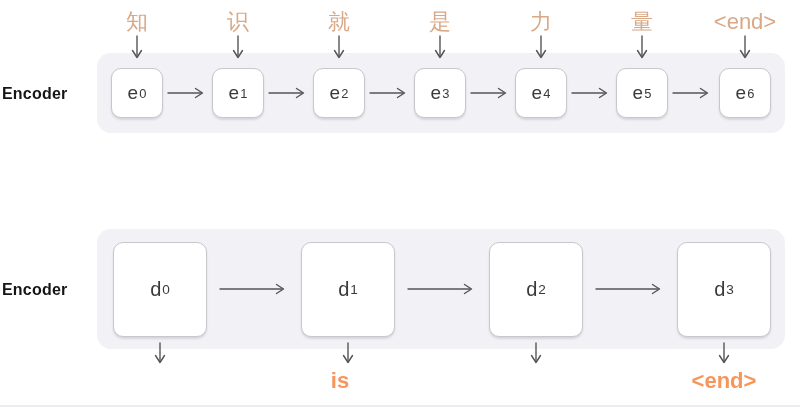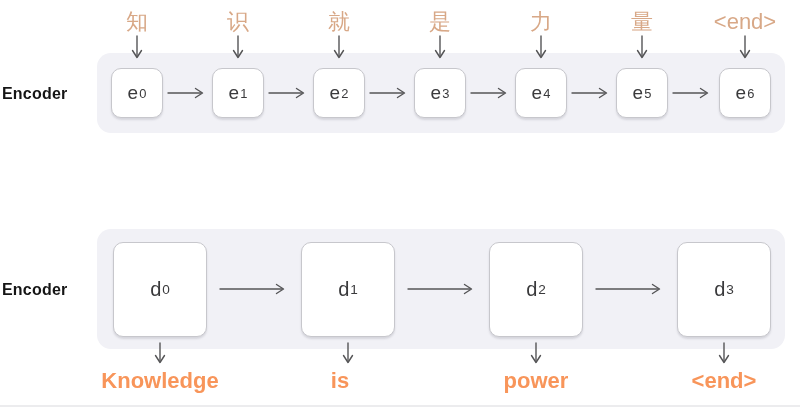--- a/index.html
+++ b/index.html
@@ -233,19 +233,17 @@
         <polyline points="1.5,13.5 6,20.5 10.5,13.5"></polyline>
       </svg>
     </span>
   <span class="arrow" style="left:718px;top:342px">
       <svg width="12" height="26" viewBox="0 0 12 26">
         <line x1="6" y1="1" x2="6" y2="19"></line>
         <polyline points="1.5,13.5 6,20.5 10.5,13.5"></polyline>
       </svg>
     </span>
 
-  <div class="out-token" style="left:160px">Knowledge</div>
   <div class="out-token" style="left:340px">is</div>
-  <div class="out-token" style="left:536px">power</div>
   <div class="out-token" style="left:724px">&lt;end&gt;</div>
 
   <div class="bottom-line"></div>
 </div>
 
 </body></html>

